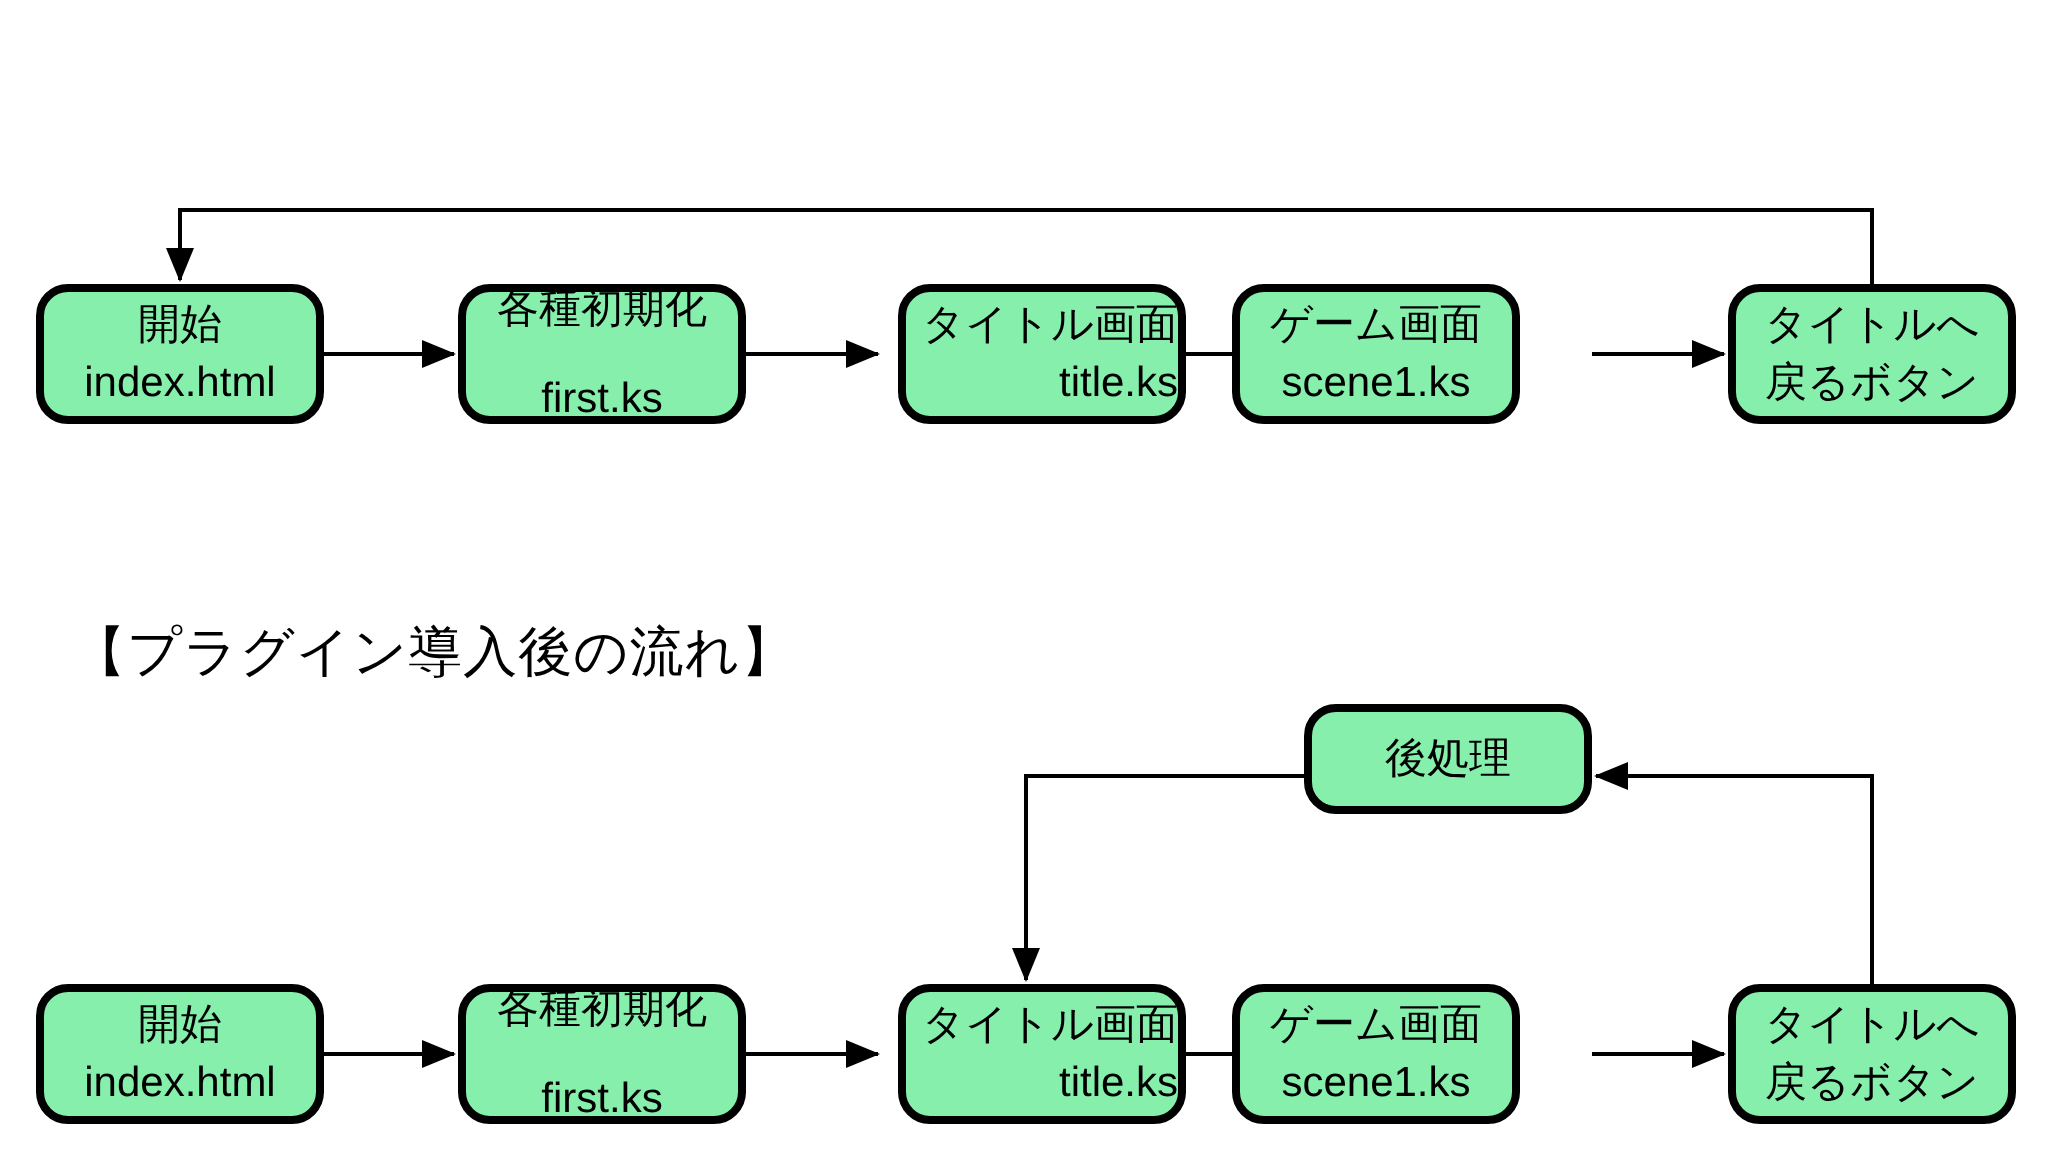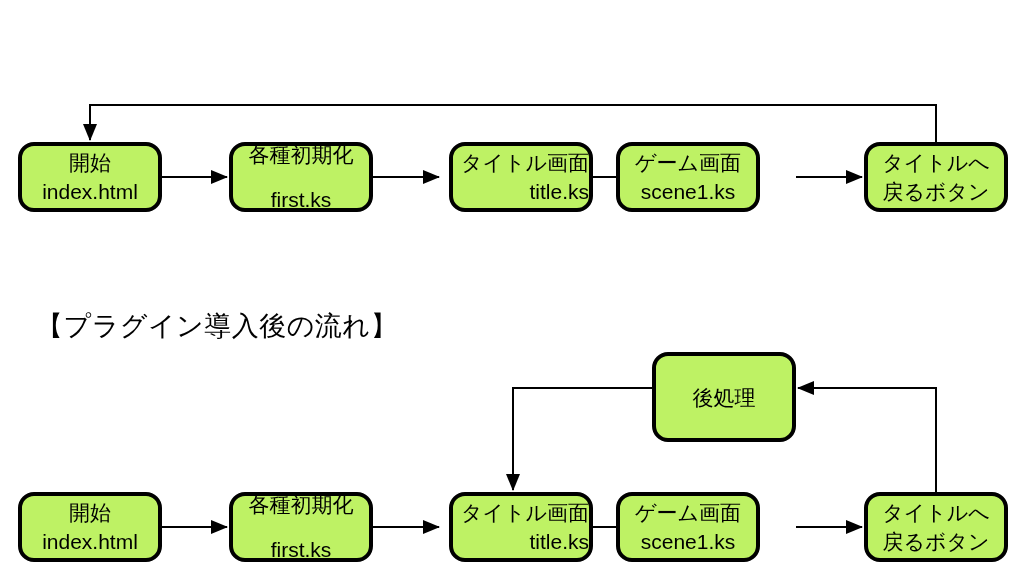--- a/index.html
+++ b/index.html
@@ -26,41 +26,41 @@
   }
   .heading.h1 { left: 36px; top: 27px; }
   .heading.h2 { left: 36px; top: 308px; }
   .node {
     position: absolute;
     width: 144px;
     height: 70px;
     box-sizing: border-box;
     border: 4px solid #000000;
     border-radius: 16px;
-    background: #bef264;
+    background: #86efac;
     display: flex;
     flex-direction: column;
     align-items: center;
     justify-content: center;
     text-align: center;
   }
   .node .line1, .node .line2 {
     font-size: 21px;
     line-height: 29px;
     white-space: nowrap;
   }
   
   .col1 { left: 18px; }
   .col2 { left: 229px; gap: 16px; }
   .col3 { left: 449px; align-items: flex-end; }
   .col4 { left: 616px; }
   .col5 { left: 864px; justify-content: center; }
   .row-top    { top: 142px; }
   .row-bottom { top: 492px; }
-  .node.dispose { left: 652px; top: 352px; height: 90px; }
+  .node.dispose { left: 652px; top: 352px; height: 55px; }
 </style>
 </head>
 <body>
 
 <div class="stage">
 
   <svg class="canvas" viewBox="0 0 1024 582" xmlns="http://www.w3.org/2000/svg">
     <defs>
       <marker id="arrow" markerUnits="userSpaceOnUse" markerWidth="17" markerHeight="14" refX="16" refY="7" orient="auto">
         <path d="M0,0 L17,7 L0,14 Z" fill="#000000"></path>

